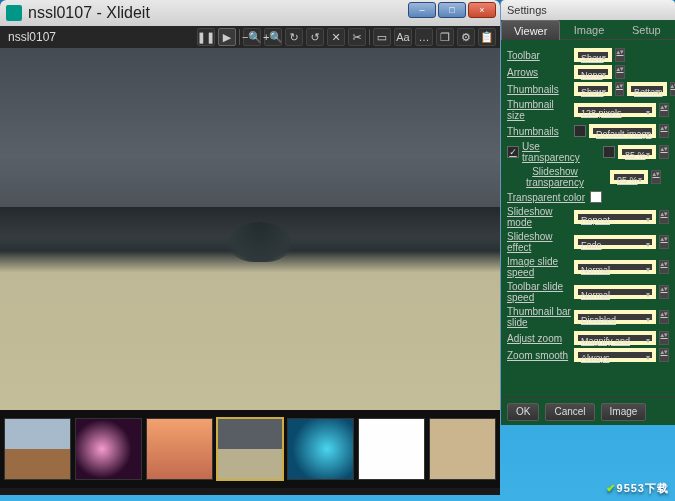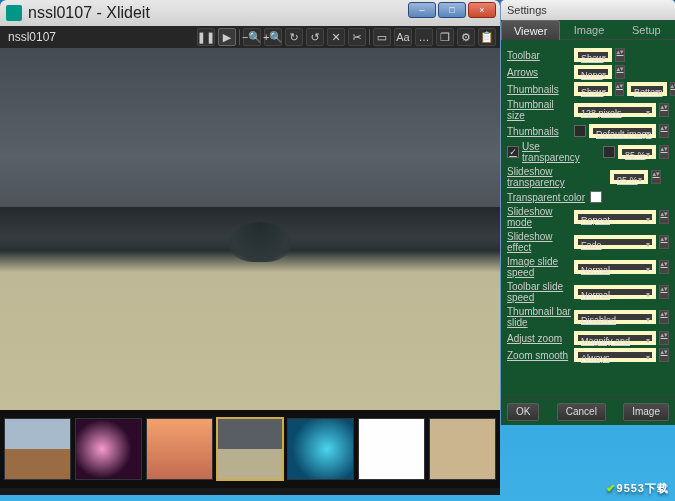--- a/index.html
+++ b/index.html
@@ -277,21 +277,21 @@
     .swatch {
       width: 12px;
       height: 12px;
       background: #fff;
       border: 1px solid #666;
       cursor: pointer;
     }
     .settings-footer {
       height: 28px;
       display: flex;
-      justify-content: space-between;
+      justify-content: flex-start;
       align-items: center;
       gap: 6px;
       padding: 0 6px;
       border-top: 1px solid #3a3a3a;
     }
     .btn {
       height: 18px;
       padding: 0 8px;
       background: linear-gradient(#4b4b4b,#333);
       border: 1px solid #5a5a5a;
@@ -413,21 +413,21 @@
 
     <div class="row">
       <span class="check checked"></span>
       <label class="fl" style="width:78px">Use transparency</label>
       <span class="check"></span>
       <div class="combo small">85 %</div>
       <div class="spin">▴▾</div>
     </div>
 
     <div class="row">
-      <label class="fl" style="width:100px;text-align:left;padding-right:4px">Slideshow transparency</label>
+      <label class="fl" style="width:100px;text-align:center;padding-right:4px">Slideshow transparency</label>
       <div class="combo small">95 %</div>
       <div class="spin">▴▾</div>
     </div>
 
     <div class="row">
       <label class="fl" style="width:80px">Transparent color</label>
       <span class="swatch"></span>
     </div>
 
     <div class="row">

